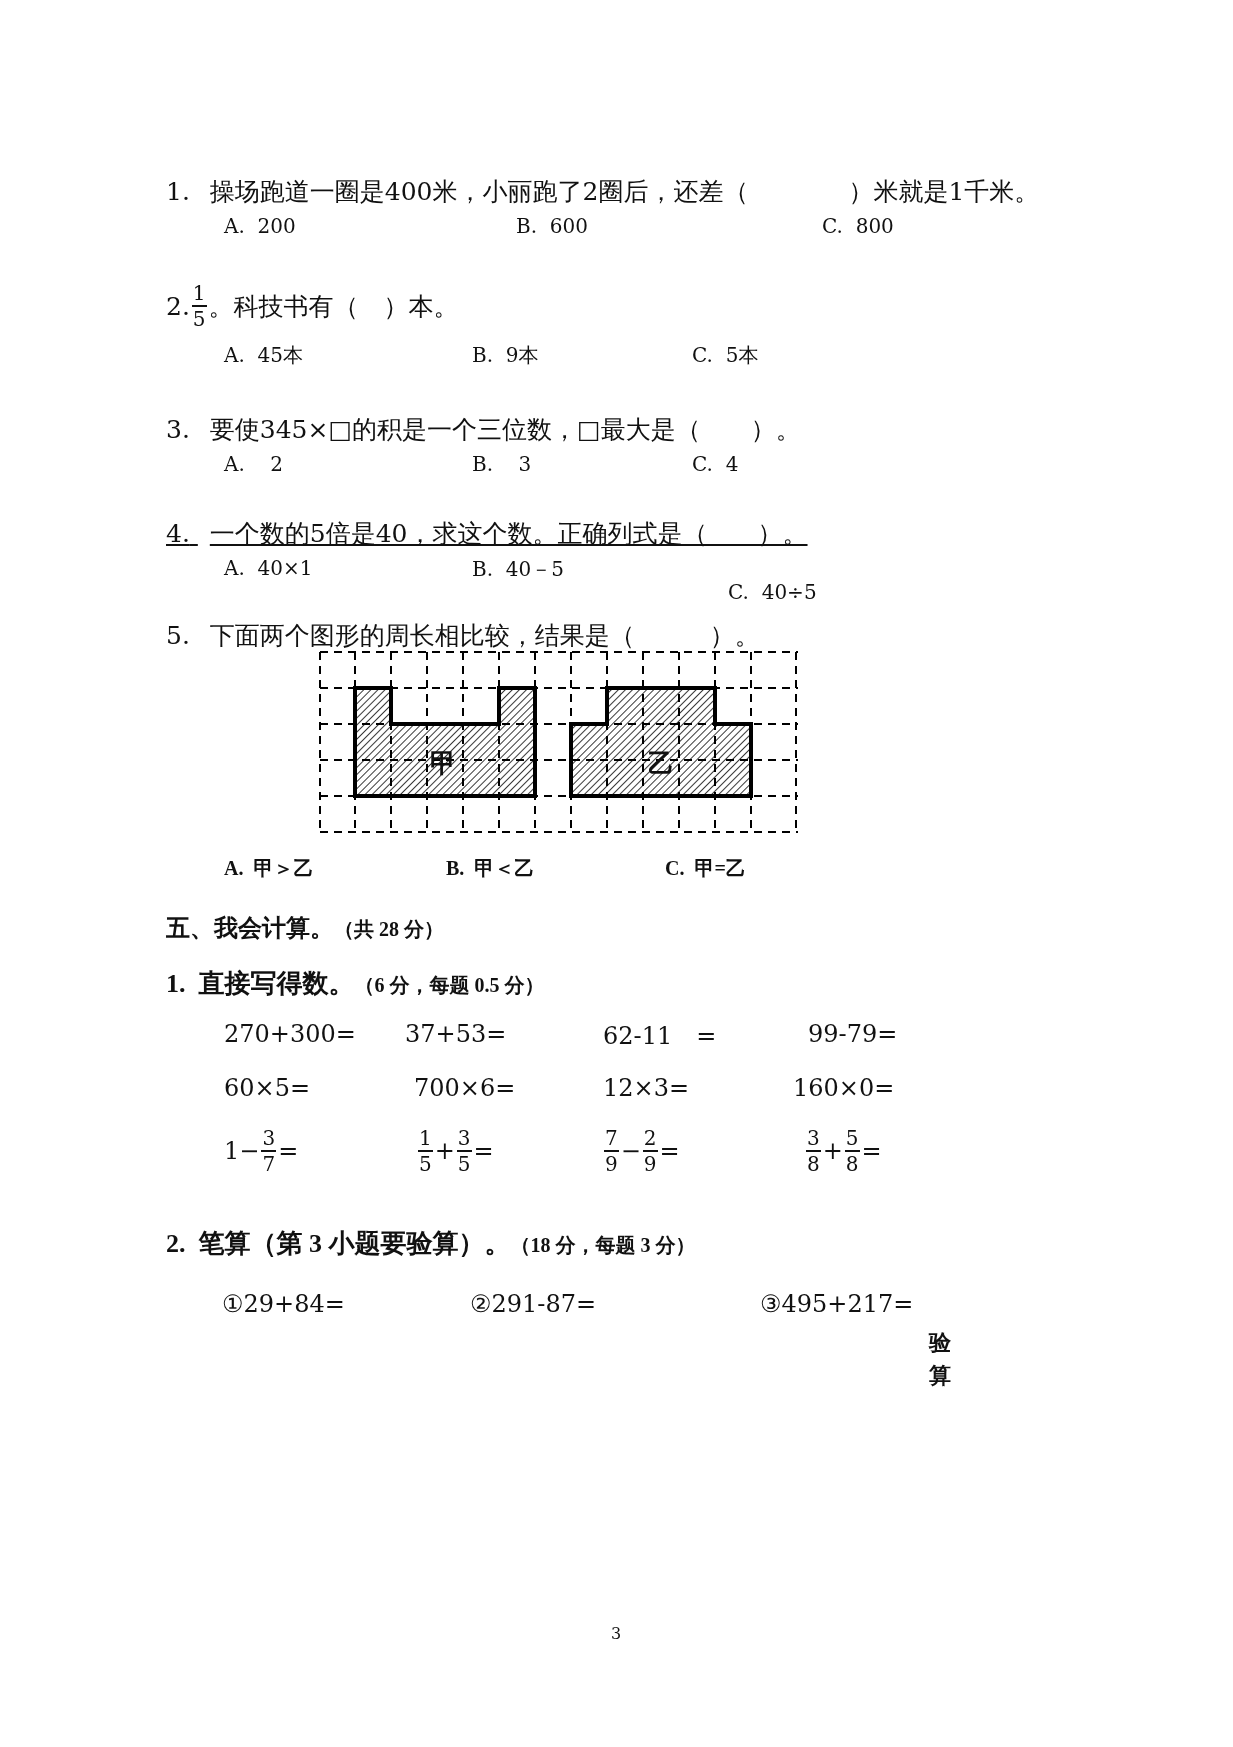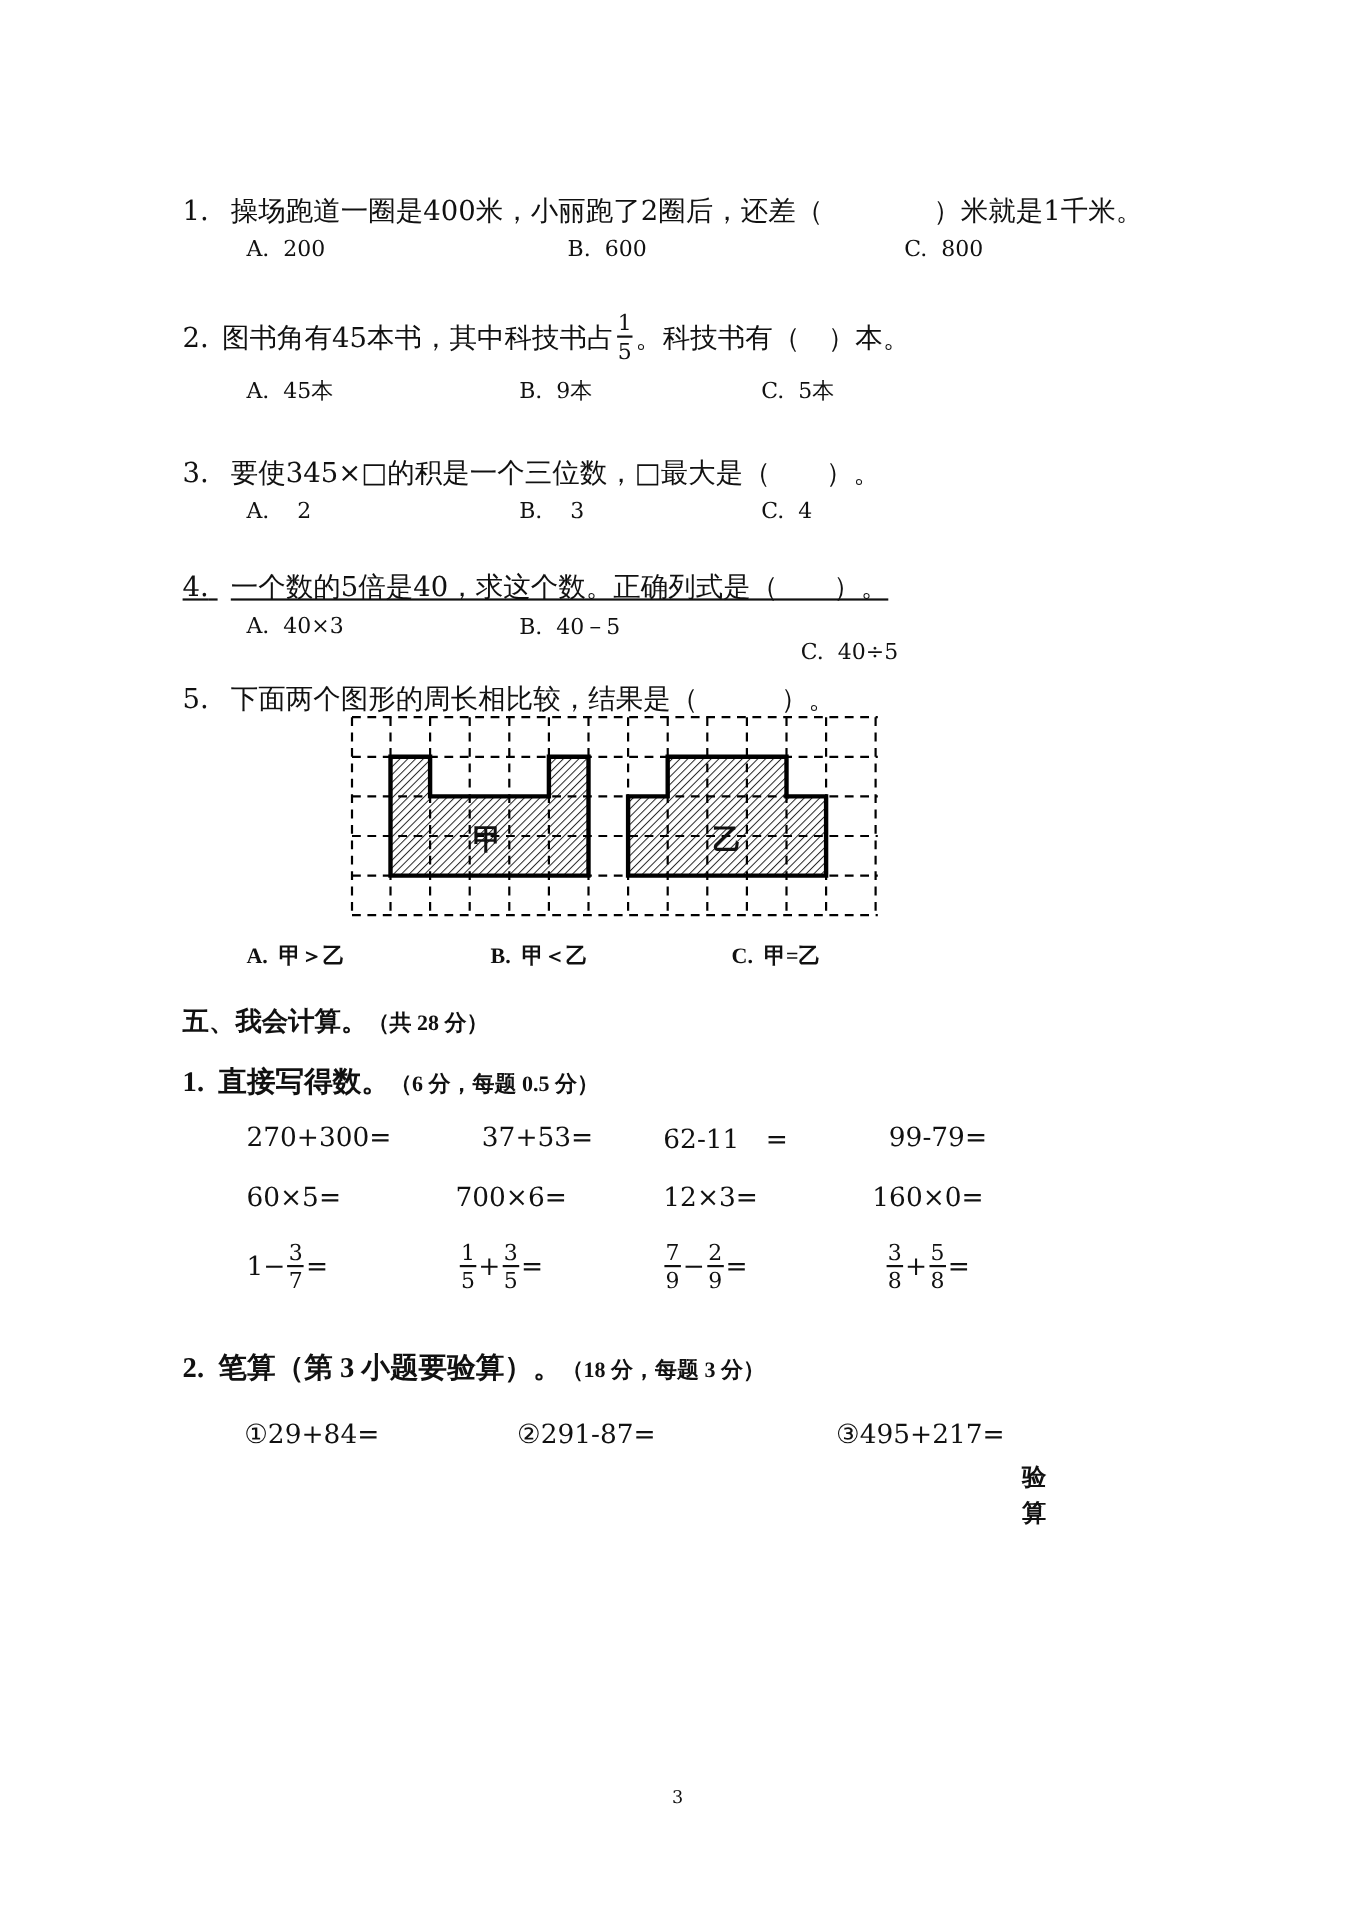--- a/index.html
+++ b/index.html
@@ -23,21 +23,20 @@
 <div class="abs q" style="left:166px; top:160px;">
   <span>1.</span>
   <span style="margin-left:12px">操场跑道一圈是400米，小丽跑了2圈后，还差（　　　　）米就是1千米。</span>
 </div>
 <div class="abs opt" style="left:224px; top:214px;"><span>A.</span>&nbsp;&nbsp;<span>200</span></div>
 <div class="abs opt" style="left:516px; top:214px;"><span>B.</span>&nbsp;&nbsp;<span>600</span></div>
 <div class="abs opt" style="left:822px; top:214px;"><span>C.</span>&nbsp;&nbsp;<span>800</span></div>
 
 <div class="abs q" style="left:166px; top:268px; display:flex; align-items:center;">
   <span>2.</span>
-  <span style="margin-left:12px">图书角有45本书，其中科技书占</span>
   <span class="frac">
     <span class="num">1</span>
     <span class="den">5</span>
   </span>
   <span>。科技书有（　）本。</span>
 </div>
 <div class="abs opt" style="left:224px; top:342px;text-align:center;"><span>A.</span>&nbsp;&nbsp;<span>45本</span></div>
 <div class="abs opt" style="left:472px; top:342px;"><span>B.</span>&nbsp;&nbsp;<span>9本</span></div>
 <div class="abs opt" style="left:692px; top:342px;"><span>C.</span>&nbsp;&nbsp;<span>5本</span></div>
 
@@ -46,21 +45,21 @@
   <span style="margin-left:12px">要使345×□的积是一个三位数，□最大是（　　）。</span>
 </div>
 <div class="abs opt" style="left:224px; top:452px;"><span>A.</span>&nbsp;&nbsp;&nbsp;&nbsp;<span>2</span></div>
 <div class="abs opt" style="left:472px; top:452px;"><span>B.</span>&nbsp;&nbsp;&nbsp;&nbsp;<span>3</span></div>
 <div class="abs opt" style="left:692px; top:452px;"><span>C.</span>&nbsp;&nbsp;<span>4</span></div>
 
 <div class="abs q" style="left:166px; top:502px;text-decoration:underline;">
   <span>4.</span>
   <span style="margin-left:12px">一个数的5倍是40，求这个数。正确列式是（　　）。</span>
 </div>
-<div class="abs opt" style="left:224px; top:556px;"><span>A.</span>&nbsp;&nbsp;<span>40×3</span></div>
+<div class="abs opt" style="left:224px; top:556px;"><span>A.</span>&nbsp;&nbsp;<span>40×1</span></div>
 <div class="abs opt" style="left:472px; top:556px;"><span>B.</span>&nbsp;&nbsp;<span>40－5</span></div>
 <div class="abs opt" style="left:728px; top:556px;margin-top:24px;"><span>C.</span>&nbsp;&nbsp;<span>40÷5</span></div>
 
 <div class="abs q" style="left:166px; top:604px;">
   <span>5.</span>
   <span style="margin-left:12px">下面两个图形的周长相比较，结果是（　　　）。</span>
 </div>
 
 <div class="figure">
   <svg width="516" height="184" viewBox="0 0 516 184">
@@ -108,21 +107,21 @@
 
 <div class="abs bold" style="left:166px; top:912px; font-size:24px;">
   <span>五、我会计算。</span><span class="small">（共 28 分）</span>
 </div>
 
 <div class="abs bold" style="left:166px; top:966px; font-size:26px;">
   <span>1.</span>&nbsp;&nbsp;<span>直接写得数。</span><span class="small">（6 分，每题 0.5 分）</span>
 </div>
 
 <div class="abs expr" style="left:224px; top:1020px;">270+300=</div>
-<div class="abs expr" style="left:438px; top:1020px;">37+53=</div>
+<div class="abs expr" style="left:405px; top:1020px;">37+53=</div>
 <div class="abs expr" style="left:603px; top:1020px;">62-11　=</div>
 <div class="abs expr" style="left:808px; top:1020px;">99-79=</div>
 
 <div class="abs expr" style="left:224px; top:1074px;">60×5=</div>
 <div class="abs expr" style="left:414px; top:1074px;">700×6=</div>
 <div class="abs expr" style="left:603px; top:1074px;">12×3=</div>
 <div class="abs expr" style="left:793px; top:1074px;">160×0=</div>
 
 <div class="abs expr" style="left:224px; top:1128px;">
   <span>1−</span>

